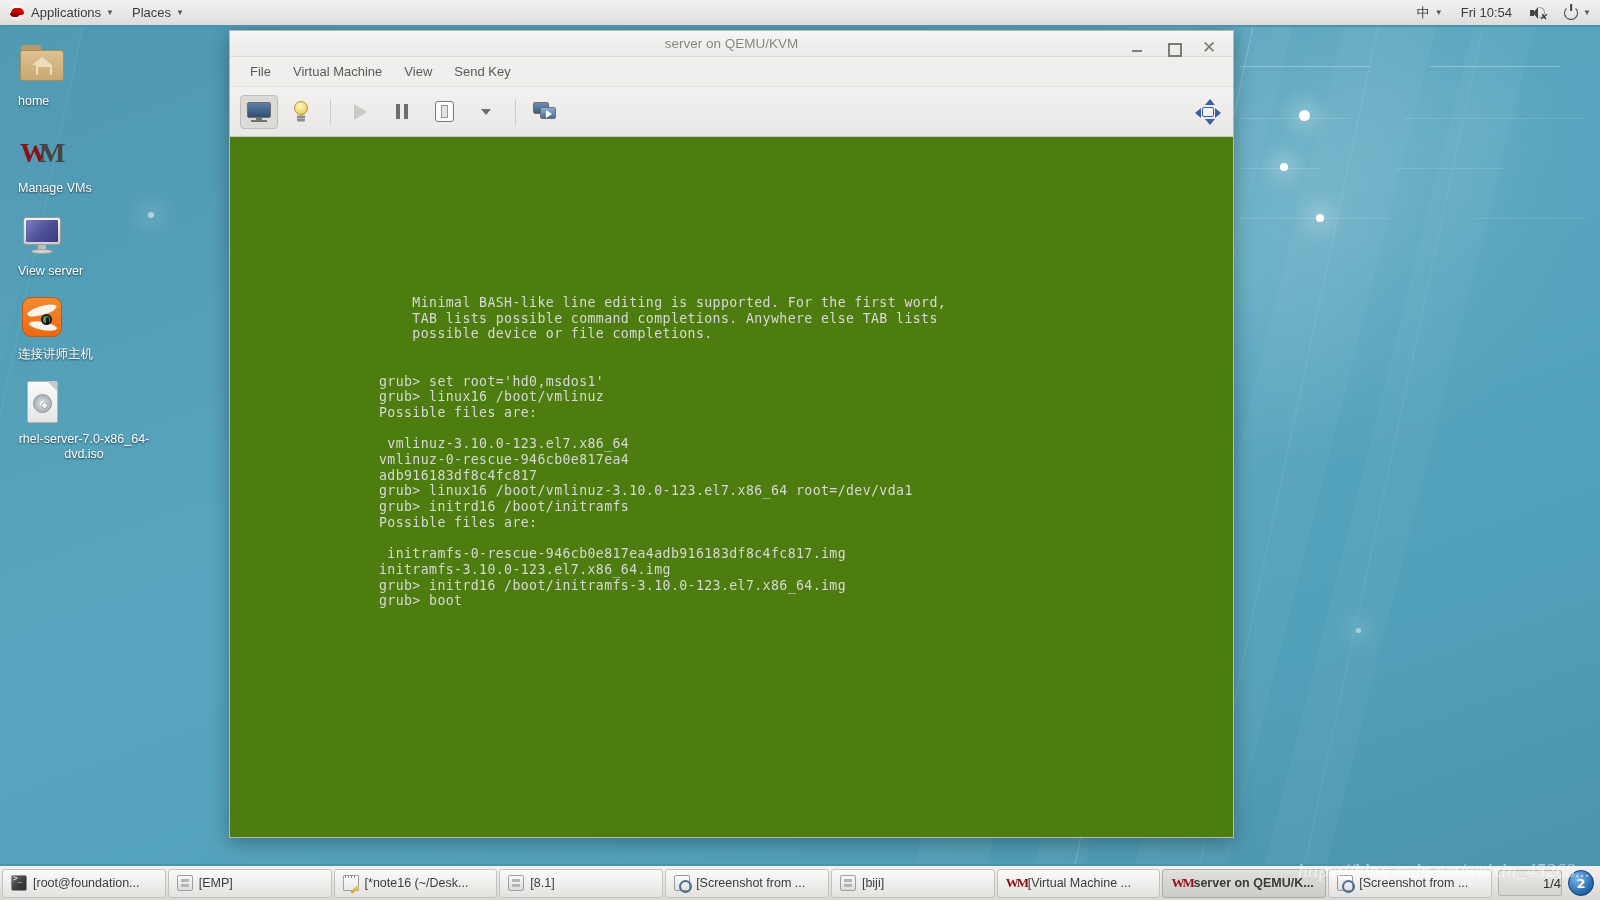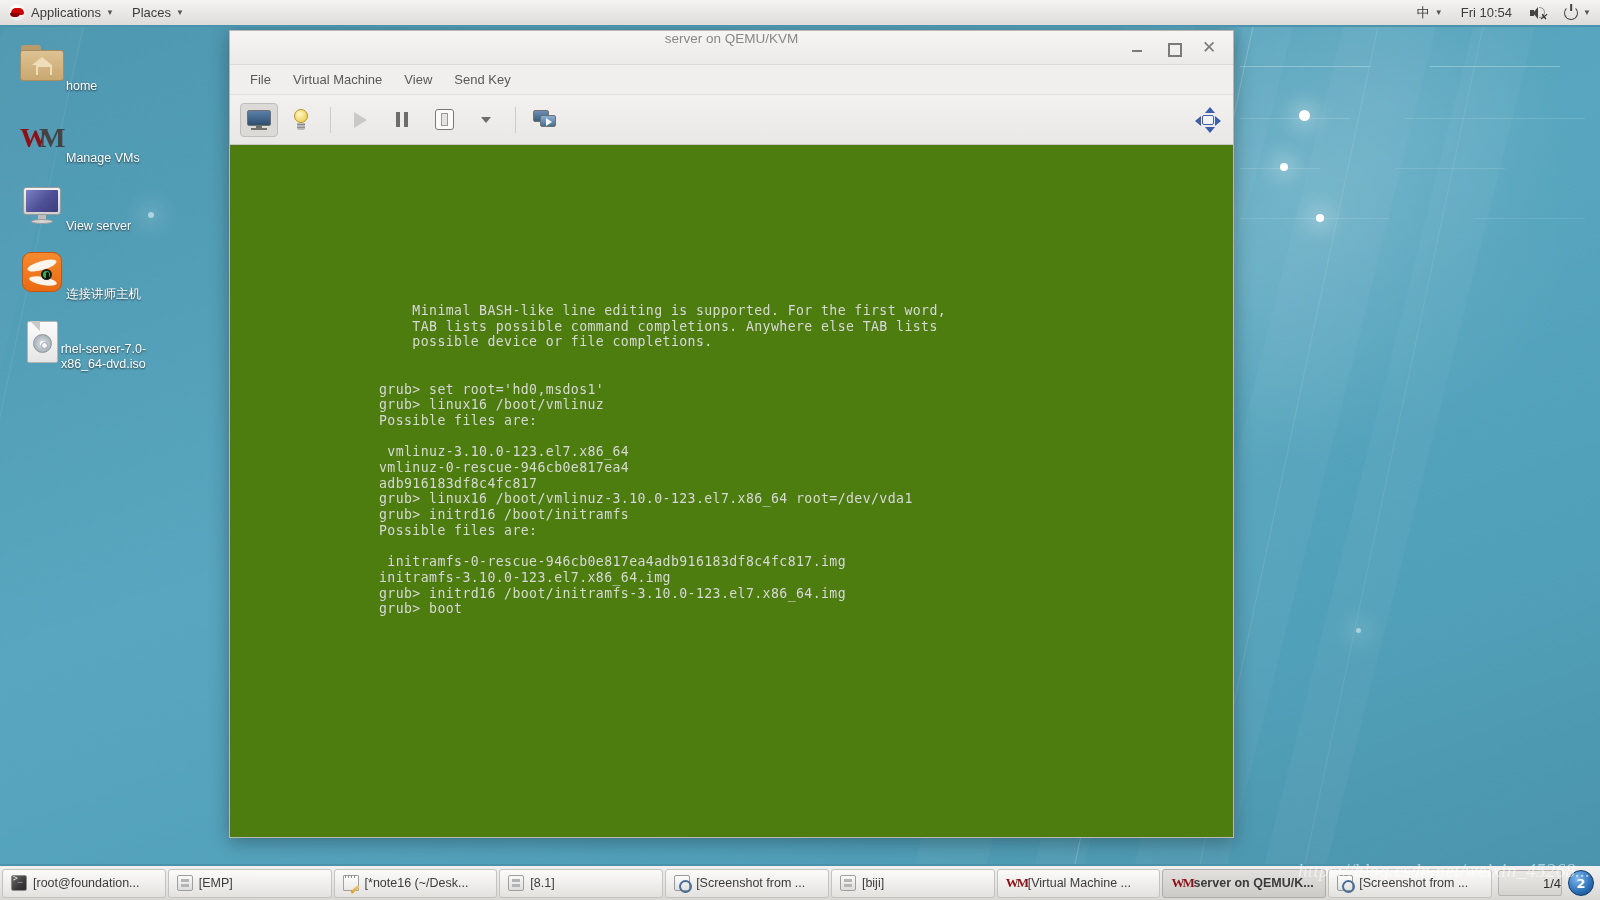--- a/index.html
+++ b/index.html
@@ -93,21 +93,21 @@
   }
   .pwr::after {
     content: ""; position: absolute; left: 50%; top: -3px;
     transform: translateX(-50%); width: 1.7px; height: 7px; background: #444;
   }
 
   
   #desktop-icons { position: absolute; top: 40px; left: 18px; width: 140px; z-index: 5; }
   .desk-icon {
     width: 140px; margin-bottom: 9px;
-    display: flex; flex-direction: row; align-items: flex-end;
+    display: flex; flex-direction: column; align-items: flex-start;
     text-align: center; cursor: default;
   }
   .desk-icon .glyph {
     width: 48px; height: 48px; position: relative; margin-bottom: 6px;
   }
   .desk-icon .label {
     font-size: 12.5px; color: #ffffff; line-height: 15px;
     text-shadow: 0 1px 2px rgba(0,0,0,0.65);
     max-width: 132px; word-break: break-word;
   }
@@ -225,24 +225,24 @@
   }
 
   
   #vm-window {
     position: absolute; left: 229px; top: 30px; width: 1005px; height: 808px;
     background: #f0efee; border: 1px solid #b9b7b4;
     box-shadow: 0 4px 18px rgba(0,0,0,0.32); z-index: 20;
     display: flex; flex-direction: column;
   }
   #vm-titlebar {
-    height: 34px; position: relative; flex: 0 0 auto;
+    height: 26px; position: relative; flex: 0 0 auto;
     background: linear-gradient(to bottom, #f6f5f4 0%, #eceae8 100%);
     border-bottom: 1px solid #dcdad7;
-    display: flex; align-items: flex-start; justify-content: center;
+    display: flex; align-items: center; justify-content: center;
   }
   #vm-title { font-size: 13.5px; color: #8a8885; font-weight: normal; }
   #win-buttons {
     position: absolute; right: 6px; top: 0; height: 34px;
     display: flex; align-items: center; gap: 20px; padding-right: 10px;
   }
   .wb { width: 16px; height: 16px; position: relative; cursor: default; color: #7d7b78; }
   .wb-min::after {
     content: ""; position: absolute; left: 3px; bottom: 4px; width: 10px; height: 2px; background: #7d7b78;
   }

